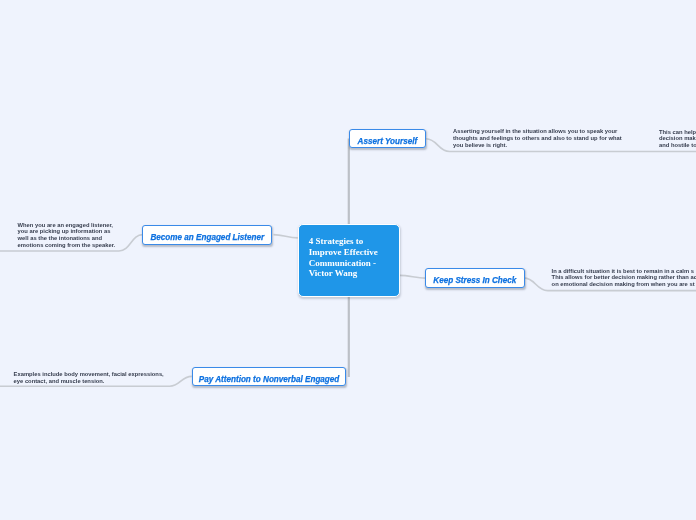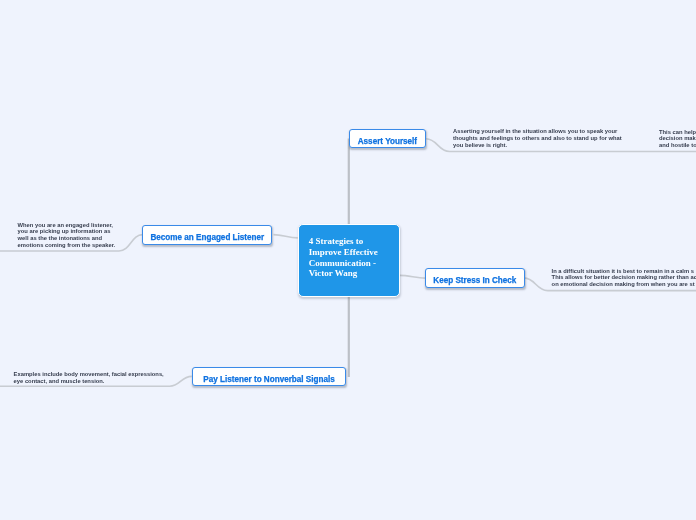--- a/index.html
+++ b/index.html
@@ -9,21 +9,21 @@
   #canvas{position:relative;width:696px;height:520px;overflow:hidden;}
   .topic,.central,.leaf{-webkit-font-smoothing:antialiased;transform:translateZ(0);}
   svg.links{position:absolute;left:0;top:0;width:696px;height:520px;}
   .node{position:absolute;box-sizing:border-box;}
 
   
   .topic{background:#ffffff;border:1.6px solid #3a8ae8;border-radius:3px;
          color:#0f72e0;font-weight:bold;font-size:8.15px;display:flex;
          align-items:center;justify-content:center;white-space:nowrap;
          box-shadow:0.8px 1.2px 1.8px rgba(60,70,90,.32);}
-  .topic .topic-label{position:relative;top:2.5px;-webkit-text-stroke:0.25px #0f72e0;}
+  .topic .topic-label{position:relative;top:2.5px;font-style:italic;-webkit-text-stroke:0.25px #0f72e0;}
 
   
   .central{background:#1f96e8;border:1.5px solid #ffffff;border-radius:5px;color:#ffffff;
            font-family:Liberation Serif, serif;
            font-weight:bold;font-size:9px;line-height:10.7px;
            box-sizing:border-box;padding:10.8px 8.9px 0 10px;overflow:hidden;
            box-shadow:0.8px 1.2px 2px rgba(60,70,90,.22);}
 
   
   .leaf{position:absolute;color:#363d4e;font-size:5.8px;line-height:6.85px;
@@ -54,21 +54,21 @@
 
   <div class="node topic" style="left:425.1px;top:267.5px;width:99.5px;height:20.5px;">
       <span class="topic-label">Keep Stress In Check</span>
     </div>
 
   <div class="node topic" style="left:142.2px;top:224.6px;width:130.3px;height:20.2px;">
       <span class="topic-label">Become an Engaged Listener</span>
     </div>
 
   <div class="node topic" style="left:191.8px;top:366.7px;width:154.5px;height:19.8px;">
-      <span class="topic-label">Pay Listener to Nonverbal Signals</span>
+      <span class="topic-label">Pay Attention to Nonverbal Engaged</span>
     </div>
 
   <div class="leaf" style="left:453px;top:128.4px;">Asserting yourself in the situation allows you to speak your
 thoughts and feelings to others and also to stand up for what
 you believe is right.</div>
   <div class="leaf" style="left:659px;top:128.6px;">This can help
 decision mak
 and hostile to</div>
   <div class="leaf" style="left:551.6px;top:267.6px;">In a difficult situation it is best to remain in a calm s
 This allows for better decision making rather than ac

